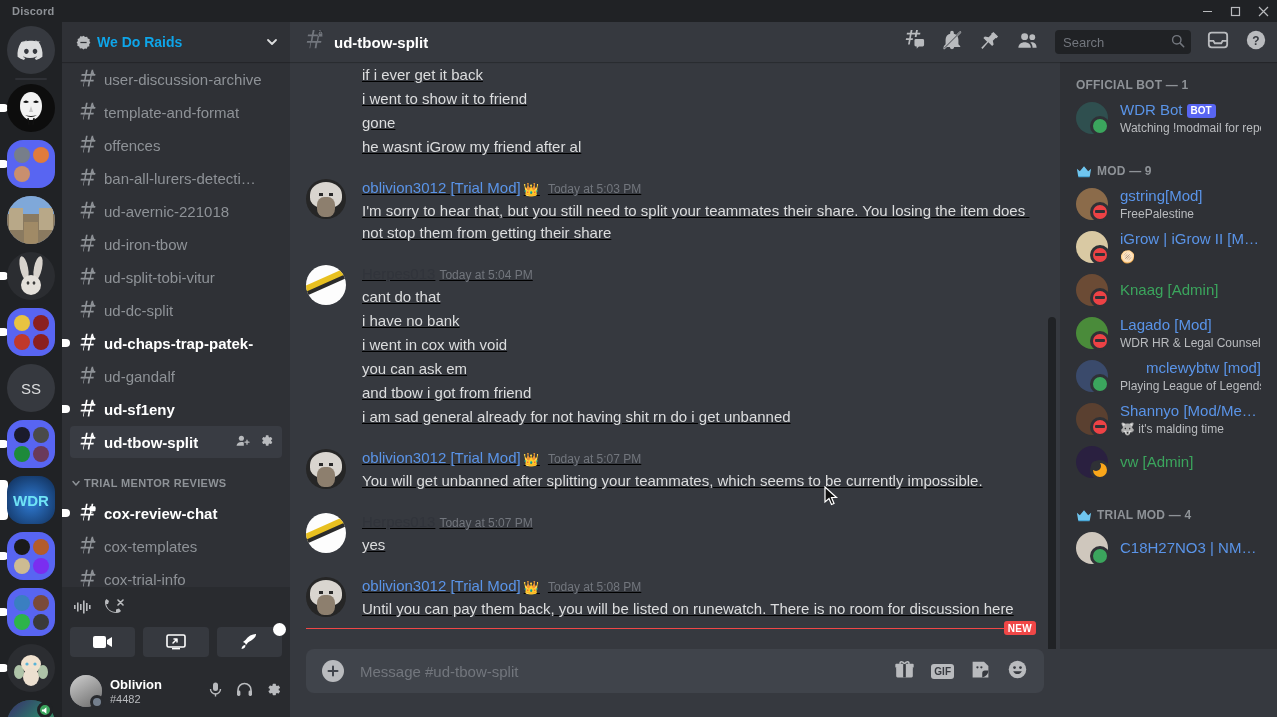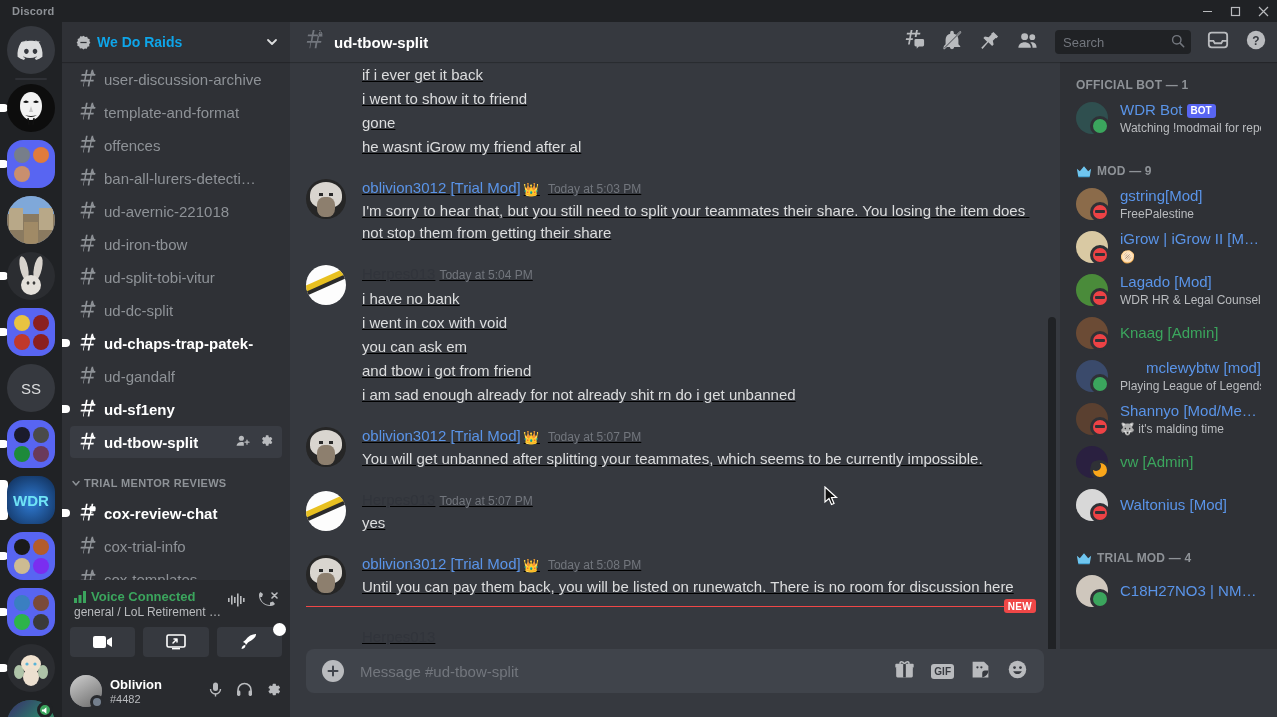--- a/index.html
+++ b/index.html
@@ -612,48 +612,37 @@
           <span class="cname">cox-review-chat</span>
         </div>
         <div class="chan">
           <span class="hash">
             <svg width="20" height="20" viewBox="0 0 24 24">
               <path fill="currentColor" d="M5.9 21L7 15H3l.4-2h4l.9-5H4l.4-2h4.2L9.6 1h2l-1 5h4.8l1-5h2l-1 5H21l-.4 2h-4.2l-.9 5H19l-.4 2h-4l-1 6h-2l1-6H7.8l-1 6zm3.3-8h4.8l.9-5H10.1z"></path>
               <path d="M16 4.6v-.6a1.3 1.3 0 0 1 2.6 0v.6" stroke="currentColor" stroke-width="1" fill="none"></path>
               <rect x="15.3" y="4.3" width="4" height="3" rx=".7" fill="currentColor"></rect>
             </svg>
           </span>
+          <span class="cname">cox-templates</span>
+        </div>
+        <div class="chan">
+          <span class="hash">
+            <svg width="20" height="20" viewBox="0 0 24 24">
+              <path fill="currentColor" d="M5.9 21L7 15H3l.4-2h4l.9-5H4l.4-2h4.2L9.6 1h2l-1 5h4.8l1-5h2l-1 5H21l-.4 2h-4.2l-.9 5H19l-.4 2h-4l-1 6h-2l1-6H7.8l-1 6zm3.3-8h4.8l.9-5H10.1z"></path>
+              <path d="M16 4.6v-.6a1.3 1.3 0 0 1 2.6 0v.6" stroke="currentColor" stroke-width="1" fill="none"></path>
+              <rect x="15.3" y="4.3" width="4" height="3" rx=".7" fill="currentColor"></rect>
+            </svg>
+          </span>
           <span class="cname">cox-trial-info</span>
-        </div>
-        <div class="chan">
-          <span class="hash">
-            <svg width="20" height="20" viewBox="0 0 24 24">
-              <path fill="currentColor" d="M5.9 21L7 15H3l.4-2h4l.9-5H4l.4-2h4.2L9.6 1h2l-1 5h4.8l1-5h2l-1 5H21l-.4 2h-4.2l-.9 5H19l-.4 2h-4l-1 6h-2l1-6H7.8l-1 6zm3.3-8h4.8l.9-5H10.1z"></path>
-              <path d="M16 4.6v-.6a1.3 1.3 0 0 1 2.6 0v.6" stroke="currentColor" stroke-width="1" fill="none"></path>
-              <rect x="15.3" y="4.3" width="4" height="3" rx=".7" fill="currentColor"></rect>
-            </svg>
-          </span>
-          <span class="cname">cox-templates</span>
         </div>
       </div>
   </div>
 
   <div class="voice-panel">
     <div class="voice-row">
-      <div class="voice-info">
-        <div class="voice-status">
-          <svg width="13" height="12" viewBox="0 0 13 12">
-              <rect x="0" y="7" width="3" height="5" fill="#3ba55d"></rect>
-              <rect x="4.5" y="4" width="3" height="8" fill="#3ba55d"></rect>
-              <rect x="9" y="0" width="3" height="12" fill="#3ba55d"></rect>
-            </svg>
-          <span>Voice Connected</span>
-        </div>
-        <div class="voice-chan">general / LoL Retirement H…</div>
-      </div>
       <div class="voice-icons">
         <span>
           <svg width="18" height="16" viewBox="0 0 18 16">
               <g fill="#b9bbbe">
                 <rect x="0" y="6" width="1.6" height="4"></rect>
                 <rect x="3" y="3.5" width="1.6" height="9"></rect>
                 <rect x="6" y="5" width="1.6" height="6"></rect>
                 <rect x="9" y="1.5" width="1.6" height="13"></rect>
                 <rect x="12" y="4" width="1.6" height="8"></rect>
                 <rect x="15" y="6" width="1.6" height="4"></rect>
@@ -824,25 +813,26 @@
                   <div style="position:absolute;left:-2px;top:12px;width:44px;height:7px;background:#e8c020;transform:rotate(-24deg);"></div>
                   <div style="position:absolute;left:-2px;top:18px;width:44px;height:4px;background:#2b2b2b;transform:rotate(-24deg);"></div>
                 </div>
               </div>
             </div>
             <div class="msg-main">
               <div class="msg-head">
                 <span class="msg-author" style="color:#31343b;">Herpes013</span>
                 <span class="msg-time">Today at 5:04 PM</span>
               </div>
+              <div class="msg-text">cant do that</div>
               <div class="msg-text" style="margin-top:2px;">i have no bank</div>
               <div class="msg-text" style="margin-top:2px;">i went in cox with void</div>
               <div class="msg-text" style="margin-top:2px;">you can ask em</div>
               <div class="msg-text" style="margin-top:2px;">and tbow i got from friend</div>
-              <div class="msg-text" style="margin-top:2px;">i am sad enough already for not already shit rn do i get unbanned</div>
+              <div class="msg-text" style="margin-top:2px;">i am sad general already for not having shit rn do i get unbanned</div>
             </div>
           </div>
           <div class="msg grouped-start">
             <div class="avatar-col">
               <div class="avatar40">
                 <div style="width:40px;height:40px;background:#262626;position:relative;">
                   <div style="position:absolute;left:4px;top:3px;width:32px;height:26px;background:#d9d5cf;border-radius:50% 50% 40% 40%;"></div>
                   <div style="position:absolute;left:11px;top:18px;width:18px;height:20px;background:#8d7f6e;border-radius:40%;"></div>
                   <div style="position:absolute;left:13px;top:14px;width:4px;height:3px;background:#2a2a2a;"></div>
                   <div style="position:absolute;left:23px;top:14px;width:4px;height:3px;background:#2a2a2a;"></div>
@@ -954,39 +944,39 @@
                 <div style="position:absolute;left:2px;top:5px;width:10px;height:3px;background:#2f3136;border-radius:1px;"></div>
               </div>
             </div>
             <div class="m-texts">
               <div class="m-name" style="color:#5a94e8;">iGrow | iGrow II [Mod]</div>
               <div class="m-sub">🫓</div>
             </div>
           </div>
           <div class="member">
             <div class="m-avatar">
+              <div class="inner" style="background:#6b4b35;"></div>
+              <div class="m-status st-dnd" style="position:absolute;">
+                <div style="position:absolute;left:2px;top:5px;width:10px;height:3px;background:#2f3136;border-radius:1px;"></div>
+              </div>
+            </div>
+            <div class="m-texts">
+              <div class="m-name" style="color:#3ba55d;">Knaag [Admin]</div>
+            </div>
+          </div>
+          <div class="member">
+            <div class="m-avatar">
               <div class="inner" style="background:#4a8b3a;"></div>
               <div class="m-status st-dnd" style="position:absolute;">
                 <div style="position:absolute;left:2px;top:5px;width:10px;height:3px;background:#2f3136;border-radius:1px;"></div>
               </div>
             </div>
             <div class="m-texts">
               <div class="m-name" style="color:#5a94e8;">Lagado [Mod]</div>
               <div class="m-sub">WDR HR &amp; Legal Counsel</div>
-            </div>
-          </div>
-          <div class="member">
-            <div class="m-avatar">
-              <div class="inner" style="background:#6b4b35;"></div>
-              <div class="m-status st-dnd" style="position:absolute;">
-                <div style="position:absolute;left:2px;top:5px;width:10px;height:3px;background:#2f3136;border-radius:1px;"></div>
-              </div>
-            </div>
-            <div class="m-texts">
-              <div class="m-name" style="color:#3ba55d;">Knaag [Admin]</div>
             </div>
           </div>
           <div class="member">
             <div class="m-avatar">
               <div class="inner" style="background:#3a4a6b;"></div>
               <div class="m-status st-online" style="position:absolute;"></div>
             </div>
             <div class="m-texts">
               <div class="m-name" style="color:#5a94e8;text-align:right;">mclewybtw [mod]</div>
               <div class="m-sub">Playing League of Legends</div>
@@ -1006,31 +996,20 @@
           </div>
           <div class="member">
             <div class="m-avatar">
               <div class="inner" style="background:#2a2040;"></div>
               <div class="m-status st-idle" style="position:absolute;">
                 <div style="position:absolute;left:-2px;top:-2px;width:10px;height:10px;background:#2f3136;border-radius:50%;"></div>
               </div>
             </div>
             <div class="m-texts">
               <div class="m-name" style="color:#3ba55d;">vw [Admin]</div>
-            </div>
-          </div>
-          <div class="member">
-            <div class="m-avatar">
-              <div class="inner" style="background:#d8d8d8;"></div>
-              <div class="m-status st-dnd" style="position:absolute;">
-                <div style="position:absolute;left:2px;top:5px;width:10px;height:3px;background:#2f3136;border-radius:1px;"></div>
-              </div>
-            </div>
-            <div class="m-texts">
-              <div class="m-name" style="color:#5a94e8;">Waltonius [Mod]</div>
             </div>
           </div>
           <div class="m-cat">
             <svg width="16" height="13" viewBox="0 0 18 14">
               <path d="M1 4l3.3 2.6L9 1l4.7 5.6L17 4l-1.4 8H2.4z" fill="#6fc6f0"></path>
               <path d="M2.4 12h13.2l-.3 1.6H2.7z" fill="#4aa8d8"></path>
             </svg>
             <span>TRIAL MOD — 4</span>
           </div>
           <div class="member">

